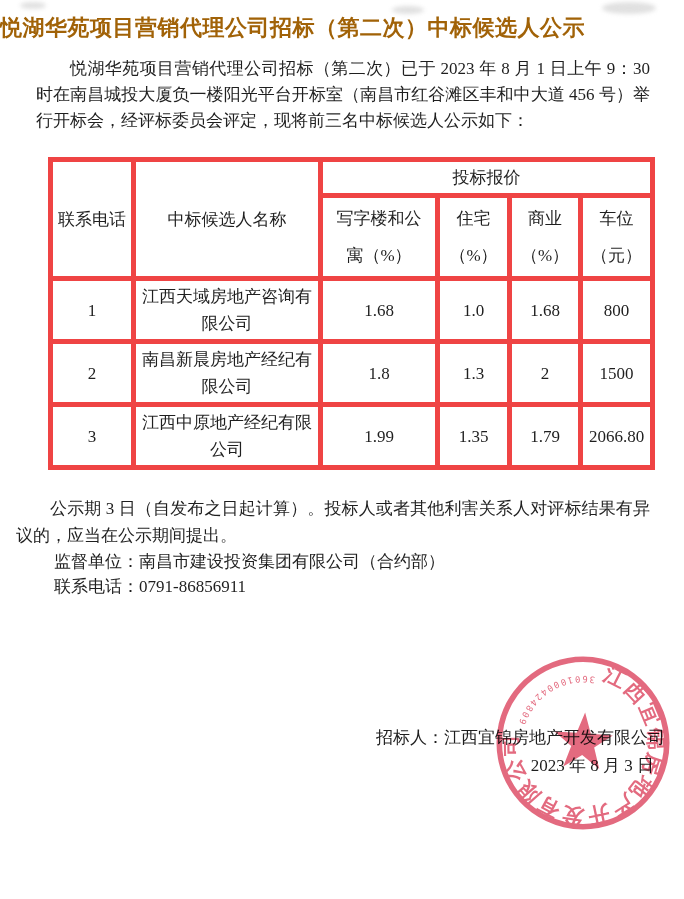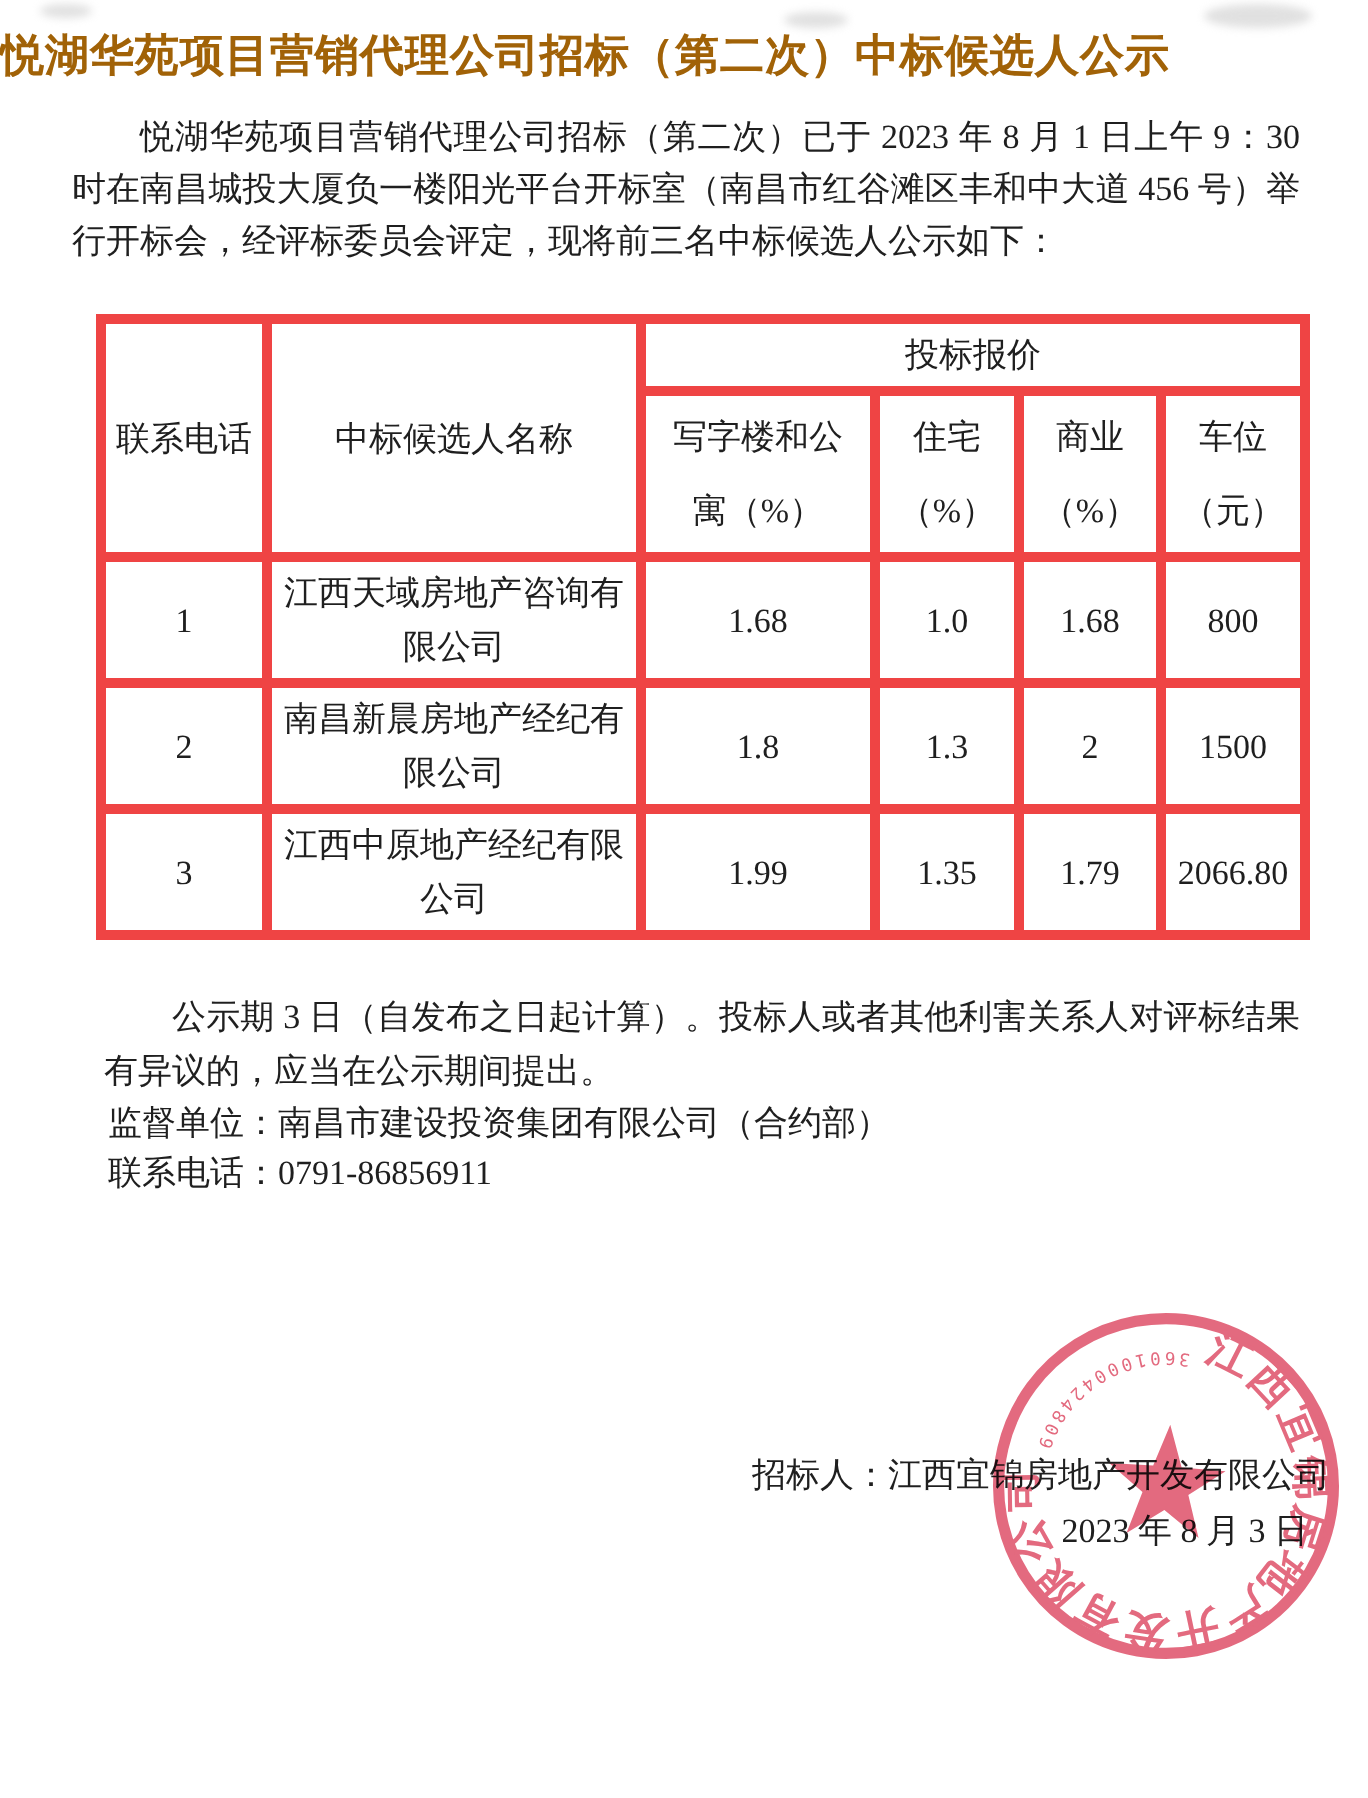--- a/index.html
+++ b/index.html
@@ -66,21 +66,21 @@
   }
   .bid-table th { white-space: pre-line; }
   .row-group-header { height: 36px; }
   .row-sub-header { height: 72px; }
   .row-sub-header th { line-height: 37px; }
   .row-data { height: 61px; }
   .row-data td { line-height: 27px; }
   .cell-name { padding: 2px 10px; }
   .notice {
     margin: 25px 0 0 0;
-    padding: 0 34px 0 52px;
+    padding: 0 34px 0 16px;
     font-size: 17px;
     line-height: 27px;
     text-align: justify;
     text-indent: 2em;
   }
   .contact-line {
     margin: 0;
     padding: 0 34px 0 20px;
     font-size: 17px;
     line-height: 25px;

